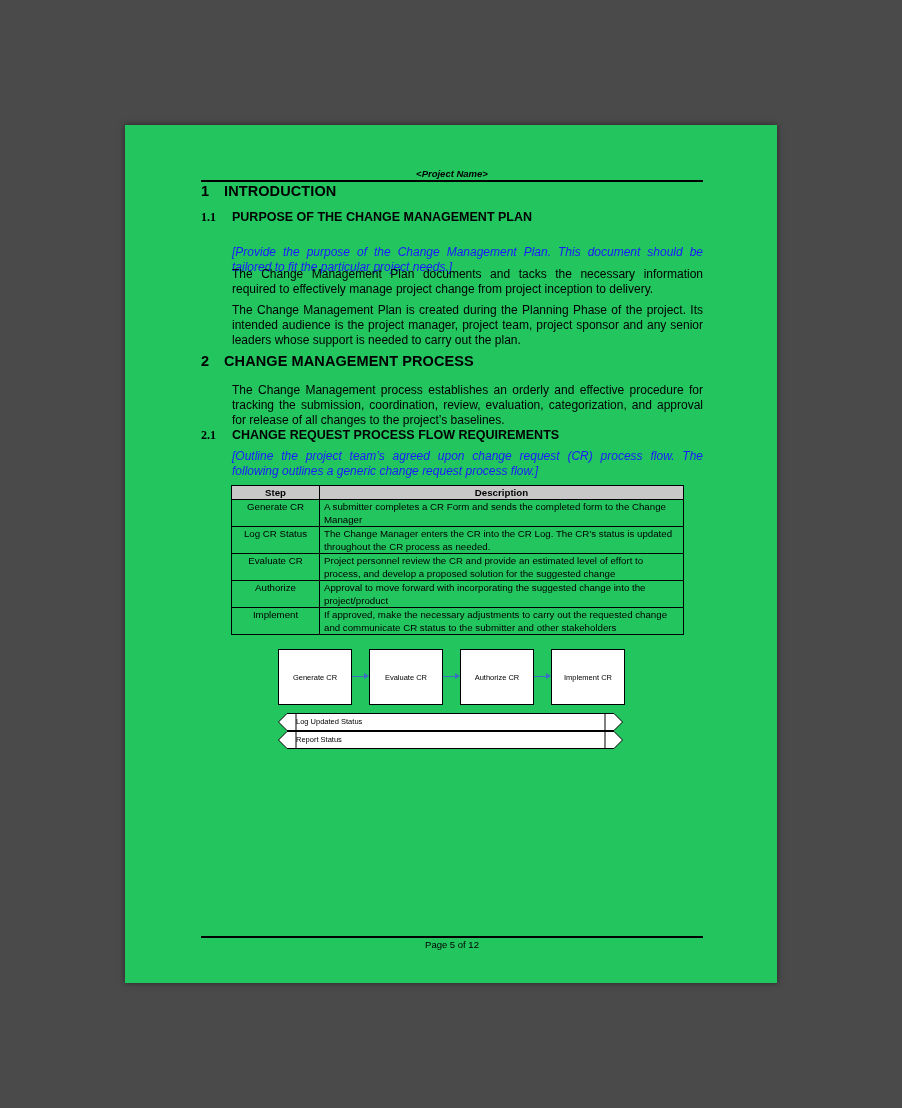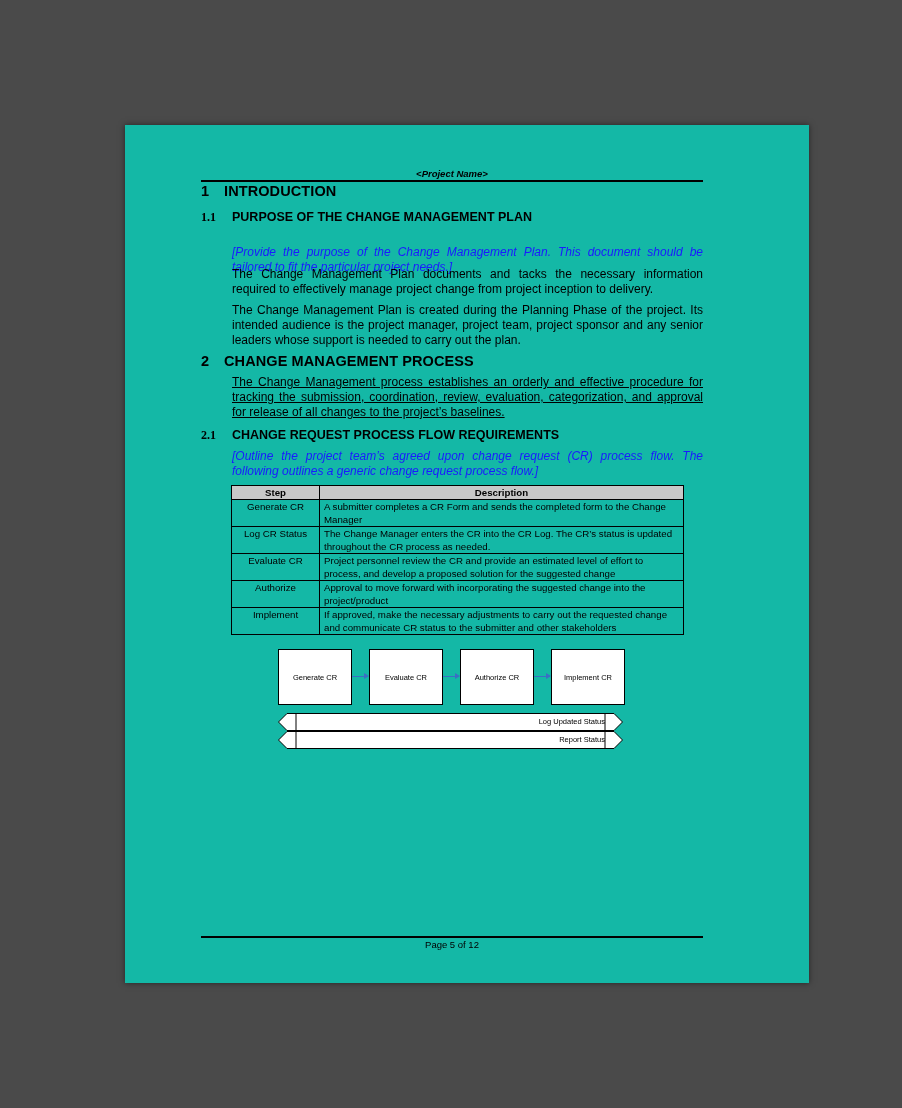--- a/index.html
+++ b/index.html
@@ -5,23 +5,22 @@
   html, body { margin:0; padding:0; }
   body {
     width:902px; height:1108px; overflow:hidden;
     background:#4a4a4a;
     font-family:"Liberation Sans", sans-serif;
     color:#000;
     position:relative;
   }
   .page {
     position:absolute; left:125px; top:125px; width:652px; height:858px;
-    background:#14b8a6;
+    background:#22c55e;
     box-shadow:0 0 6px rgba(0,0,0,0.5);
-    padding-left:32px;
   }
   .header-title {
     position:absolute; left:76px; top:43px; width:502px;
     text-align:center; font-size:9.5px; font-weight:bold; font-style:italic;
   }
   .header-rule { position:absolute; left:76px; top:55px; width:502px; height:0; border-top:2px solid #000; }
   .h1 { position:absolute; left:76px; font-size:14.5px; font-weight:bold; letter-spacing:0.1px; }
   .h1 .num { display:inline-block; width:23px; }
   .h2 { position:absolute; left:76px; font-size:12.5px; font-weight:bold; }
   .h2 .num { display:inline-block; width:31px; font-family:"Liberation Serif", serif; font-size:12px; }
@@ -45,21 +44,21 @@
   }
   .arrow { position:absolute; top:551px; height:0; border-top:1px solid #3a6fc4; }
   .arrow::after {
     content:""; position:absolute; right:-1px; top:-4px;
     border-left:5px solid #3a6fc4; border-top:3.5px solid transparent; border-bottom:3.5px solid transparent;
   }
   .band { position:absolute; left:153px; width:345px; height:18px; }
   .band svg { position:absolute; left:0; top:0; }
   .band .band-label {
     position:absolute; left:18px; right:18px; top:0; height:18px; line-height:18px;
-    text-align:right; font-size:7.5px;
+    text-align:left; font-size:7.5px;
   }
   .footer-rule { position:absolute; left:76px; top:811px; width:502px; border-top:2px solid #000; }
   .footer-page { position:absolute; left:76px; top:814px; width:502px; text-align:center; font-size:9.5px; }
   .footer-disc { position:absolute; left:76px; top:829px; width:502px; text-align:center; font-size:9px; color:#1a1aff; font-style:italic; }
 </style>
 </head>
 <body>
 
 <div class="page">
 
@@ -74,21 +73,21 @@
     <span class="num">1.1</span><span>PURPOSE OF THE CHANGE MANAGEMENT PLAN</span>
   </div>
 
   <div class="para blue" style="top:120px;">[Provide the purpose of the Change Management Plan. This document should be tailored to fit the particular project needs.]</div>
   <div class="para" style="top:142px;">The Change Management Plan documents and tacks the necessary information required to effectively manage project change from project inception to delivery.</div>
   <div class="para" style="top:178px;">The Change Management Plan is created during the Planning Phase of the project. Its intended audience is the project manager, project team, project sponsor and any senior leaders whose support is needed to carry out the plan.</div>
 
   <div class="h1" style="top:228px;">
     <span class="num">2</span><span>CHANGE MANAGEMENT PROCESS</span>
   </div>
-  <div class="para" style="top:250px;text-decoration:underline;">The Change Management process establishes an orderly and effective procedure for tracking the submission, coordination, review, evaluation, categorization, and approval for release of all changes to the project’s baselines.</div>
+  <div class="para" style="top:258px;">The Change Management process establishes an orderly and effective procedure for tracking the submission, coordination, review, evaluation, categorization, and approval for release of all changes to the project’s baselines.</div>
 
   <div class="h2" style="top:303px;">
     <span class="num">2.1</span><span>CHANGE REQUEST PROCESS FLOW REQUIREMENTS</span>
   </div>
   <div class="para blue" style="top:324px;">[Outline the project team’s agreed upon change request (CR) process flow. The following outlines a generic change request process flow.]</div>
 
   <table class="steps">
     <thead>
       <tr>
         <th>Step</th>

